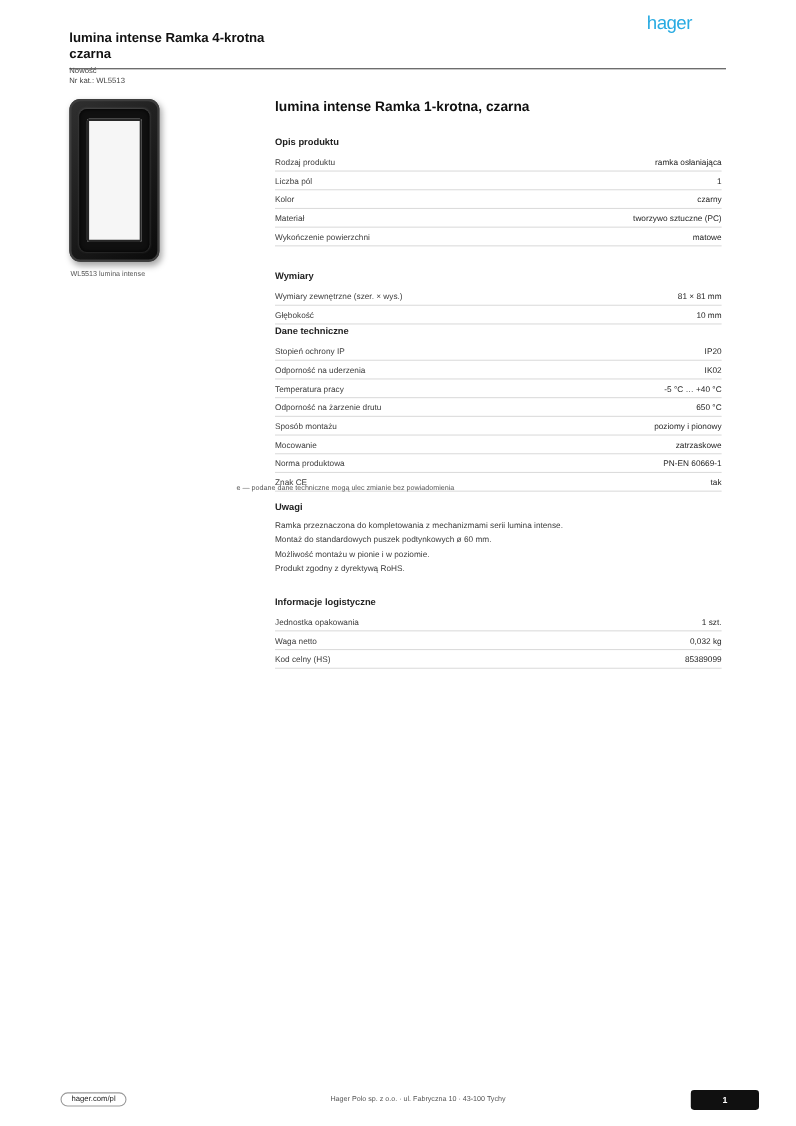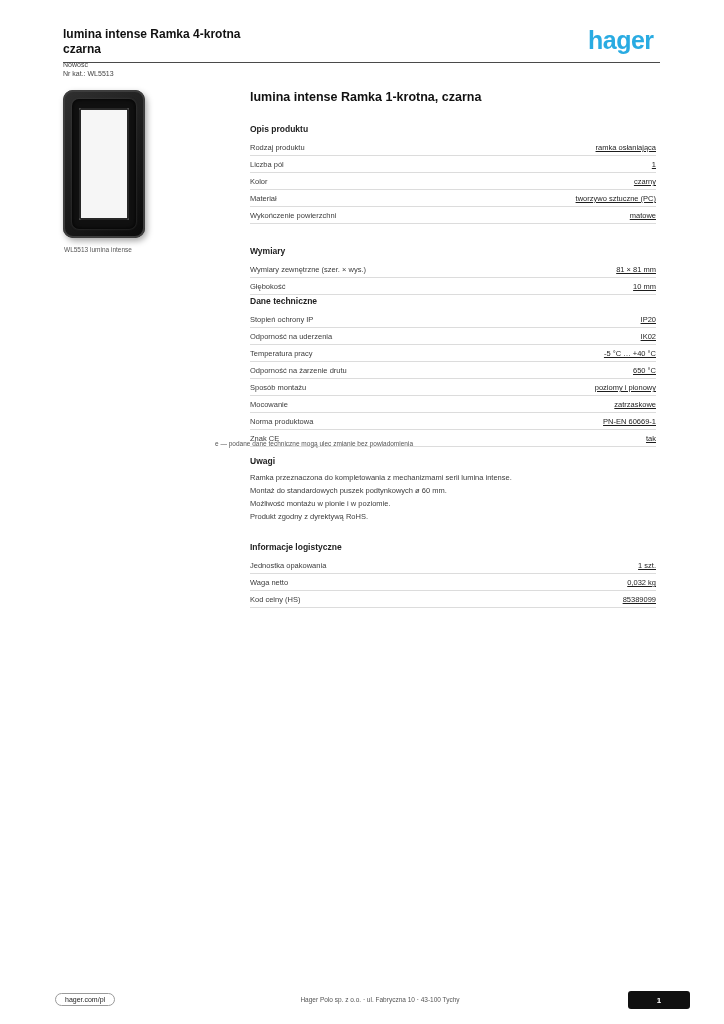--- a/index.html
+++ b/index.html
@@ -6,21 +6,21 @@
   html,body { width:724px; height:1024px; background:#ffffff;
     font-family:"Liberation Sans", sans-serif; color:#222; }
   .page { position:absolute; inset:0; width:724px; height:1024px; overflow:hidden; background:#fff; }
 
   
   .hdr { position:absolute; left:63px; top:27px; }
   .hdr .t1 { font-size:12px; font-weight:bold; color:#111; line-height:1.25; }
   .hdr .t2 { font-size:12px; font-weight:bold; color:#111; line-height:1.25; }
   .hdr .s1 { font-size:7px; color:#444; margin-top:3px; line-height:1.3; }
   .hdr .s2 { font-size:7px; color:#444; line-height:1.3; }
-  .logo { position:absolute; left:588px; top:26px; font-size:25px; font-weight:bold;
+  .logo { position:absolute; left:588px; top:11px; font-size:17px; font-weight:normal;
     letter-spacing:-0.5px; }
   .hdr-rule { position:absolute; left:63px; top:62px; width:597px; height:1px; background:#4a4a4a; }
 
   
   .photo { position:absolute; left:63px; top:90px; width:82px; height:148px;
     background:linear-gradient(135deg,#303030,#0a0a0a); border-radius:10px;
     box-shadow: inset 0 0 0 2px #3d3d3d, 2px 3px 6px rgba(0,0,0,0.35); }
   .photo .mid { position:absolute; inset:9px; background:#101010; border-radius:7px;
     box-shadow: inset 0 0 4px #000, 0 0 2px #4a4a4a; }
   .photo .opening { position:absolute; left:16px; right:16px; top:18px; bottom:18px;
@@ -28,21 +28,21 @@
   .photo-caption { position:absolute; left:64px; top:246px; font-size:6.5px; color:#555; }
 
   
   .col { position:absolute; left:215px; width:441px;padding-left:35px; }
   .content-title { top:90px; font-size:12.5px; font-weight:bold; color:#111; }
   .sec-heading { font-size:8.5px; font-weight:bold; color:#222; margin-bottom:5px; }
   .rows { width:100%; }
   .row { display:flex; justify-content:space-between; align-items:baseline;
     font-size:7.5px; color:#3c3c3c; padding:4px 0 3px; border-bottom:1px solid #dcdcdc; }
   .row .lbl { color:#3c3c3c; }
-  .row .val { color:#1e1e1e; text-align:right; white-space:nowrap;text-decoration:underline; }
+  .row .val { color:#1e1e1e; text-align:right; white-space:nowrap; }
   .note-lines .line { font-size:7.5px; color:#3c3c3c; line-height:1.75; }
   .footnote { position:absolute; left:215px; top:440px; font-size:6.5px; color:#555; }
 
   .sec1 { top:124px; }
   .sec2 { top:246px; }
   .sec3 { top:296px; }
   .sec4 { top:456px; }
   .sec5 { top:542px; }
 
   

